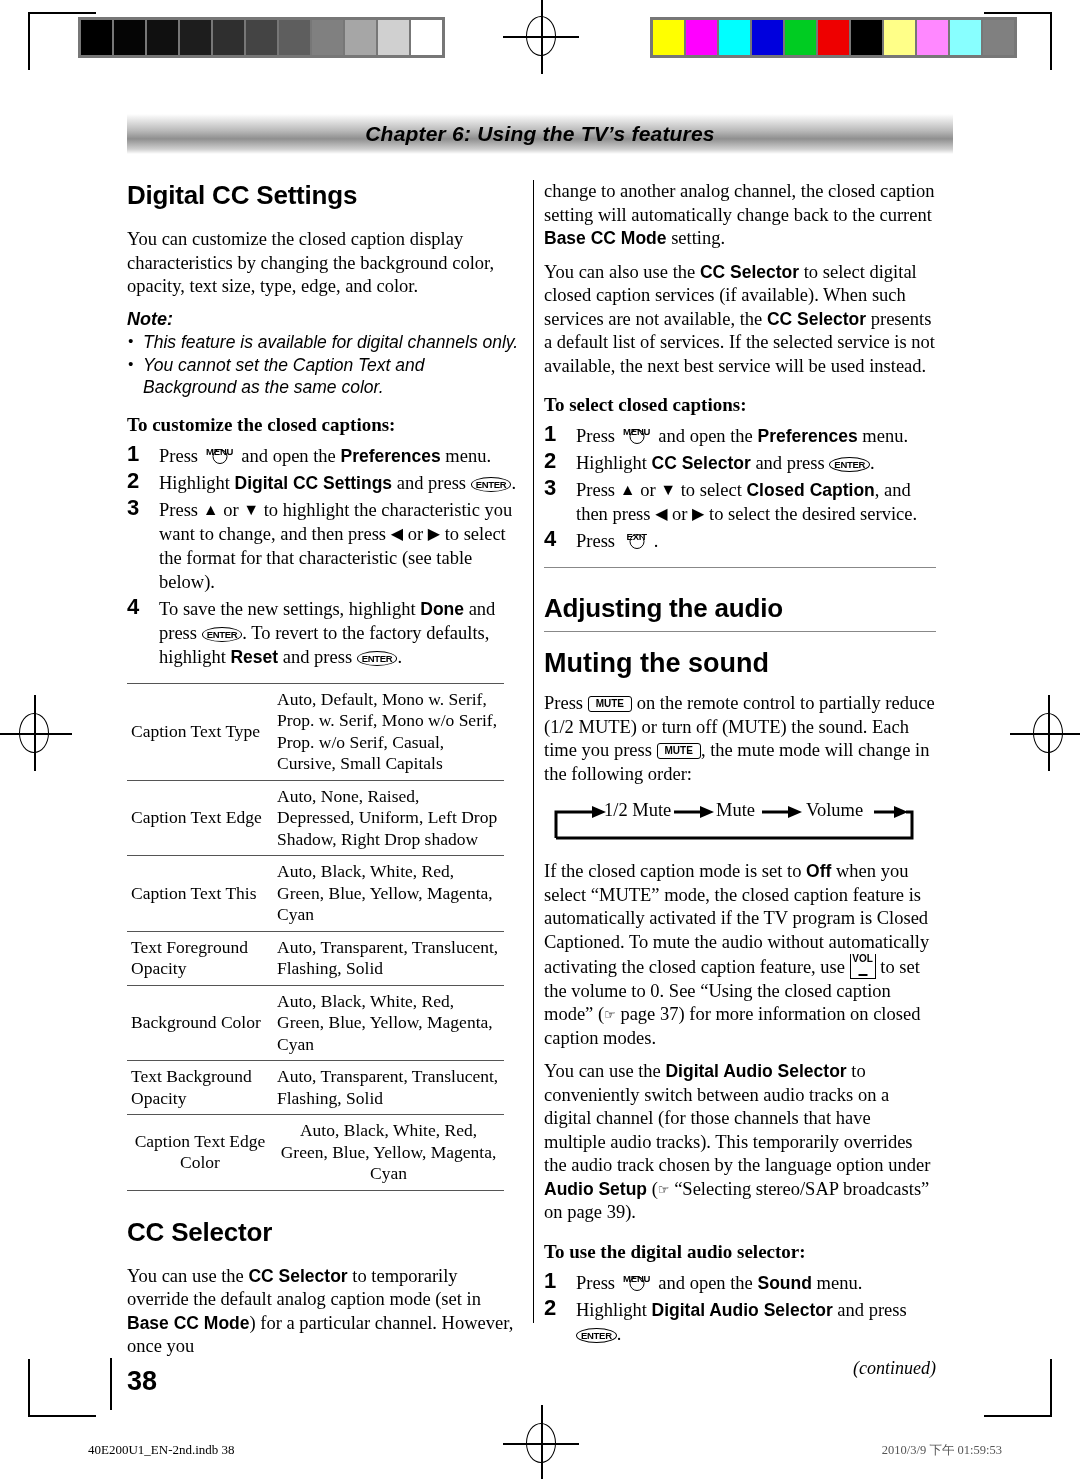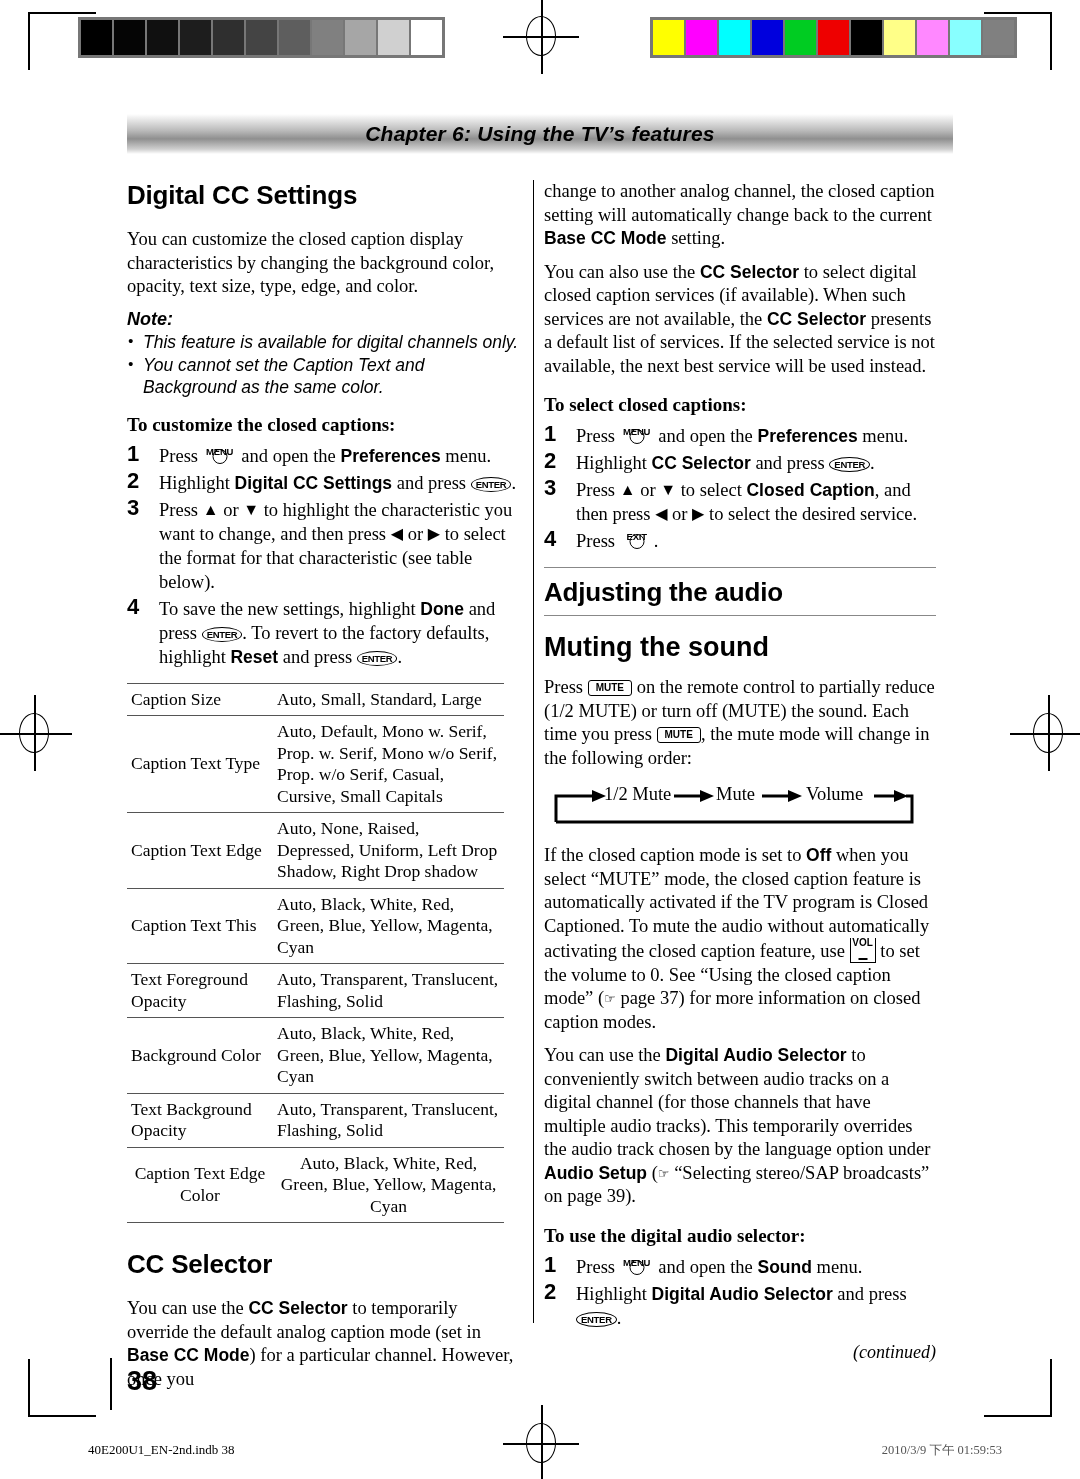--- a/index.html
+++ b/index.html
@@ -35,21 +35,21 @@
   .chapter-title{position:absolute;left:0;top:0;width:100%;height:40px;line-height:40px;text-align:center;
       font-family:"Liberation Sans",sans-serif;font-weight:bold;font-style:italic;font-size:21px;letter-spacing:.2px;color:#000;}
 
   .col{position:absolute;top:180px;}
   .col-left{left:127px;width:392px;}
   .col-right{left:544px;width:392px;}
 
   .vrule{position:absolute;left:533px;top:180px;width:1px;height:1143px;background:#000;}
 
   h1.sec{font-family:"Liberation Sans",sans-serif;font-weight:bold;font-size:26px;margin:0 0 17px 0;letter-spacing:-.2px;}
-  h1.sec.rule{border-top:1.5px solid #888;border-bottom:1.5px solid #888;padding:9px 0 7px 0;margin:14px 0 16px 0;}
+  h1.sec.rule{border-top:1.5px solid #888;border-bottom:1.5px solid #888;padding:25px 0 7px 0;margin:14px 0 16px 0;}
   h2.sub{font-family:"Liberation Sans",sans-serif;font-weight:bold;font-size:27px;margin:0 0 13px 0;}
   h3.proc{font-family:"Liberation Serif",serif;font-weight:bold;font-size:19px;margin:16px 0 8px 0;}
 
   p.body{font-size:18.5px;line-height:23.5px;margin:0 0 10px 0;text-align:left;}
   .b{font-family:"Liberation Sans",sans-serif;font-weight:bold;font-size:17.5px;}
 
   .note-h{font-family:"Liberation Sans",sans-serif;font-weight:bold;font-style:italic;font-size:18px;margin:10px 0 1px 0;}
   ul.note{list-style:none;margin:0 0 6px 0;padding:0;}
   ul.note li{font-family:"Liberation Sans",sans-serif;font-style:italic;font-size:17.5px;line-height:22px;
       padding-left:16px;position:relative;margin-bottom:1px;}
@@ -193,24 +193,20 @@
         Press <span class="arr">▲</span> or <span class="arr">▼</span> to highlight the characteristic you want to change, and then press <span class="arr">◀</span> or <span class="arr">▶</span> to select the format for that characteristic (see table below).
       </li>
       <li>
         <span class="num">4</span>
         To save the new settings, highlight <span class="b">Done</span> and press <span class="k-enter">ENTER</span>. To revert to the factory defaults, highlight <span class="b">Reset</span> and press <span class="k-enter">ENTER</span>.
       </li>
     </ol>
 
     <table class="cc">
       <tbody>
-          <tr>
-        <td class="k">Caption Size</td>
-        <td>Auto, Small, Standard, Large</td>
-      </tr>
       <tr>
         <td class="k">Caption Text Type</td>
         <td>Auto, Default, Mono w. Serif, Prop. w. Serif, Mono w/o Serif, Prop. w/o Serif, Casual, Cursive, Small Capitals</td>
       </tr>
       <tr>
         <td class="k">Caption Text Edge</td>
         <td>Auto, None, Raised, Depressed, Uniform, Left Drop Shadow, Right Drop shadow</td>
       </tr>
       <tr>
         <td class="k">Caption Text This</td>

